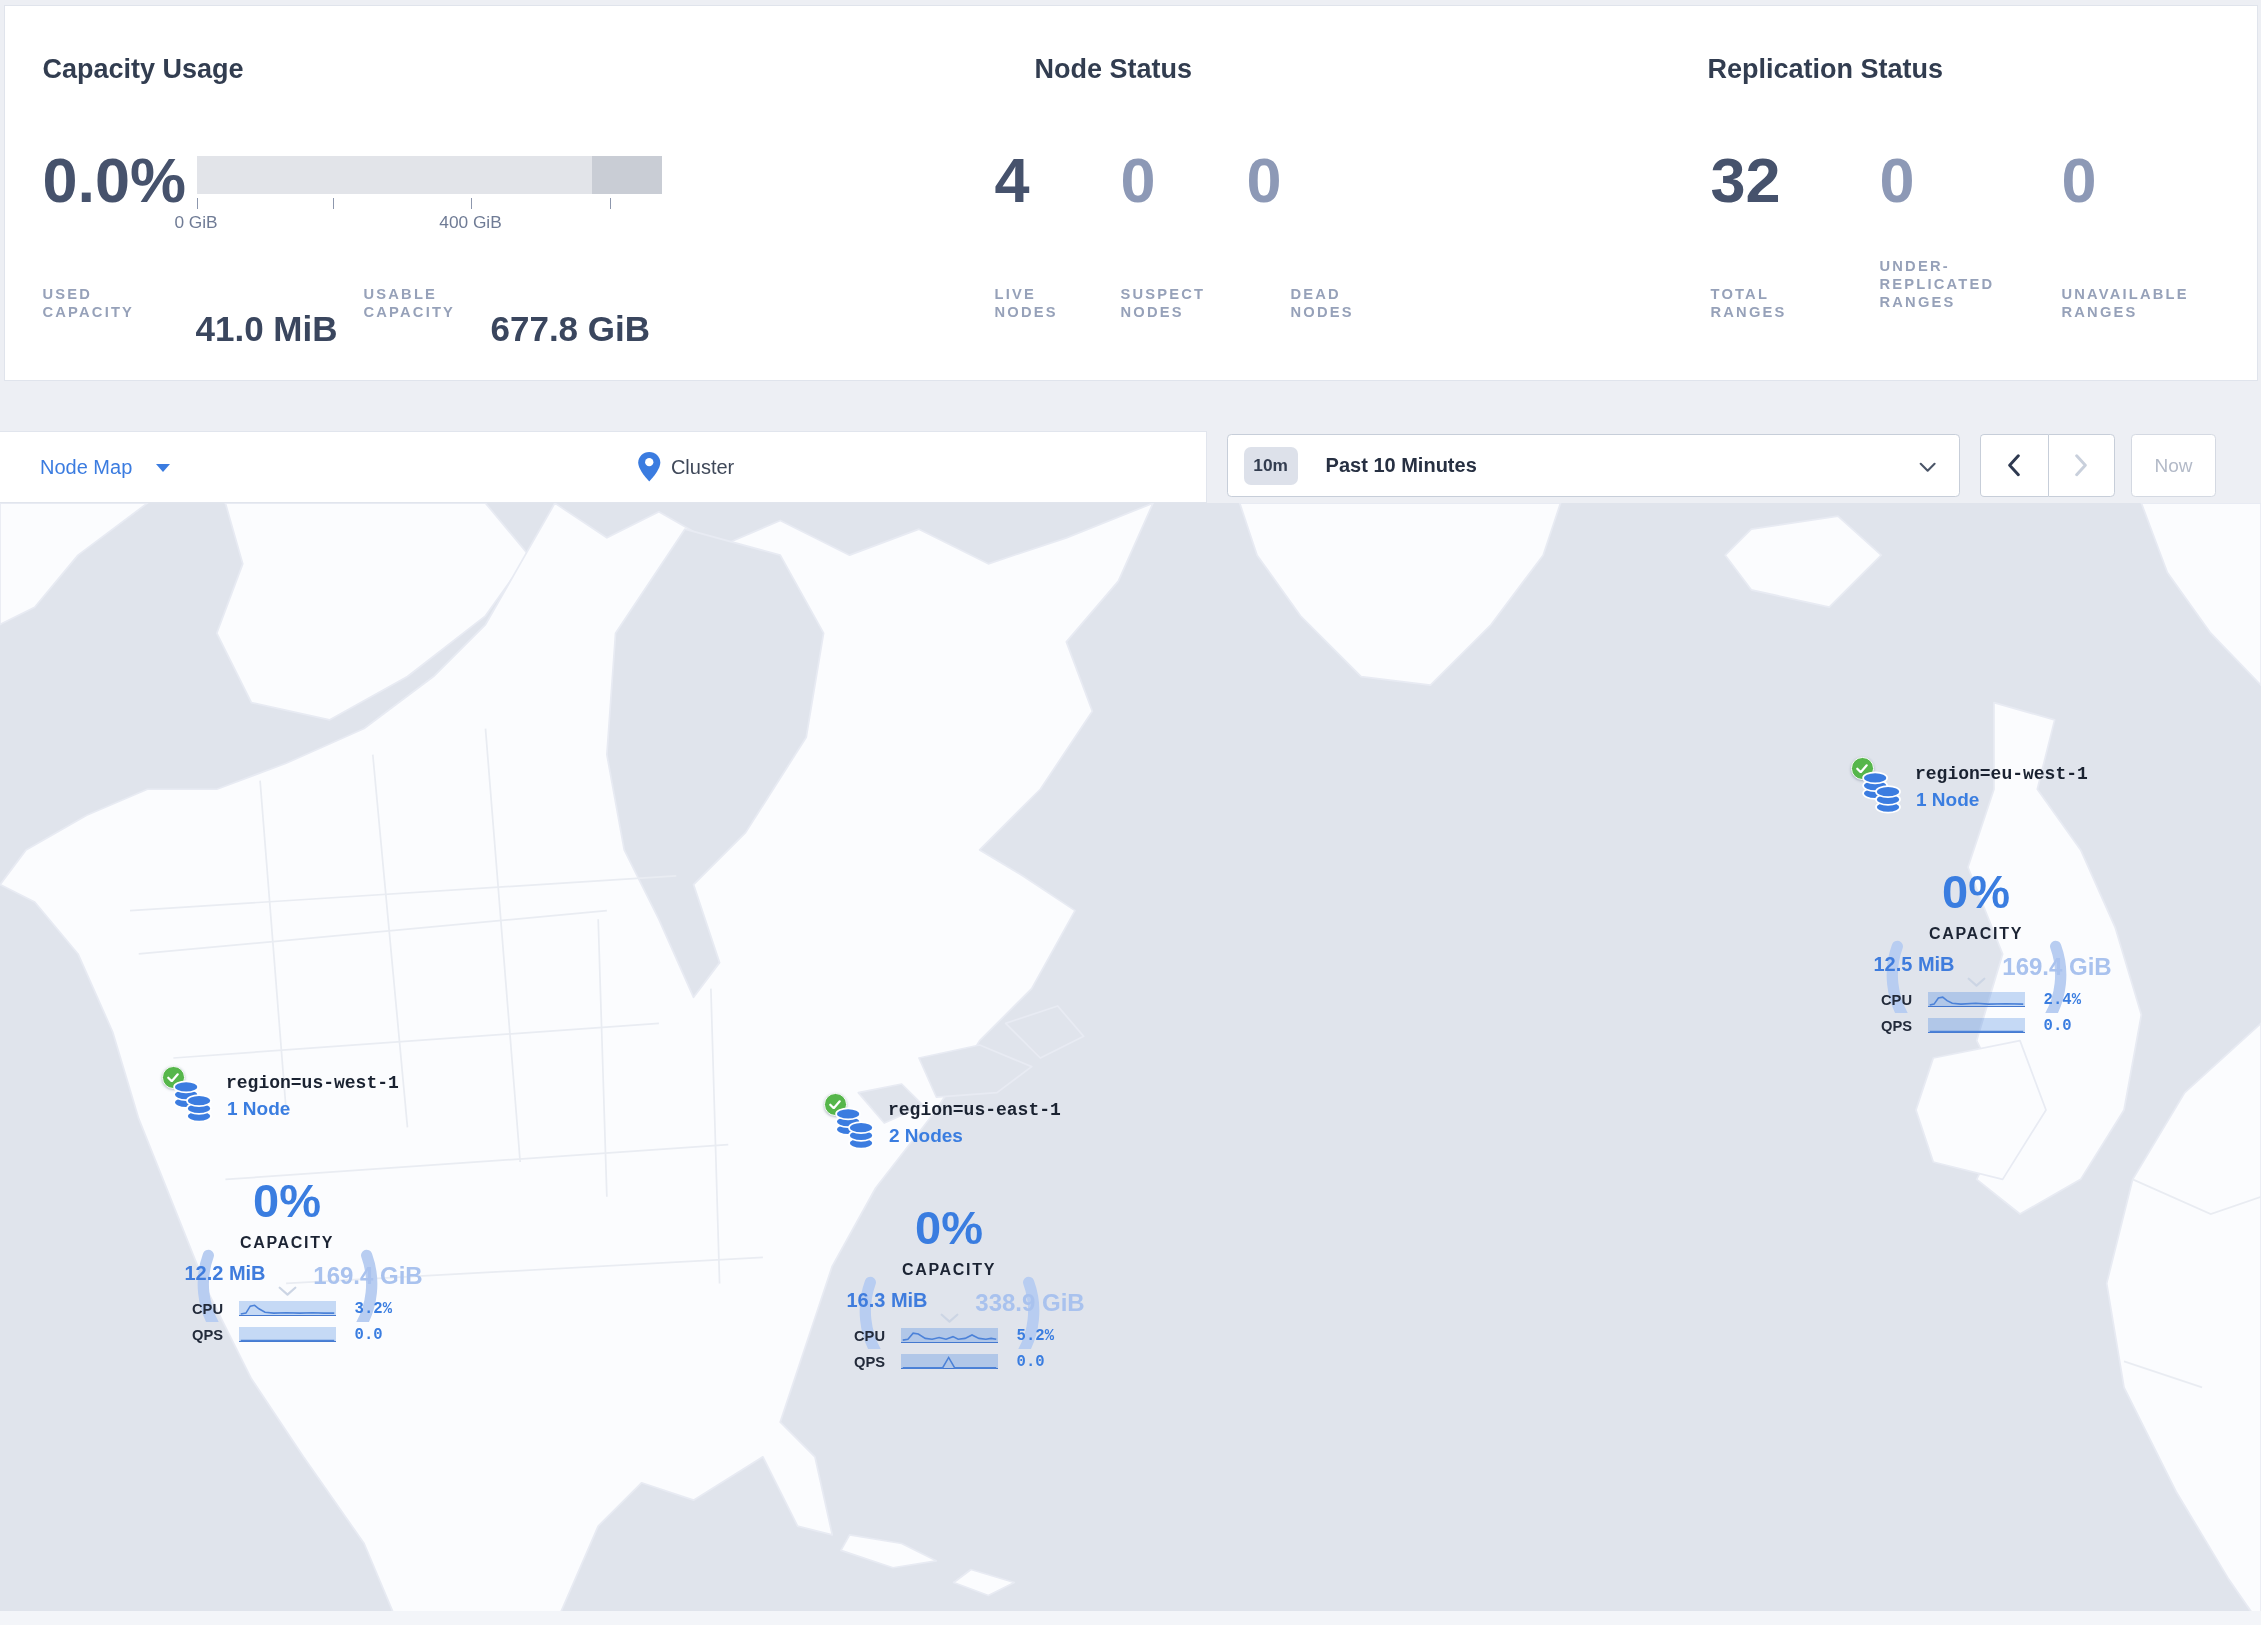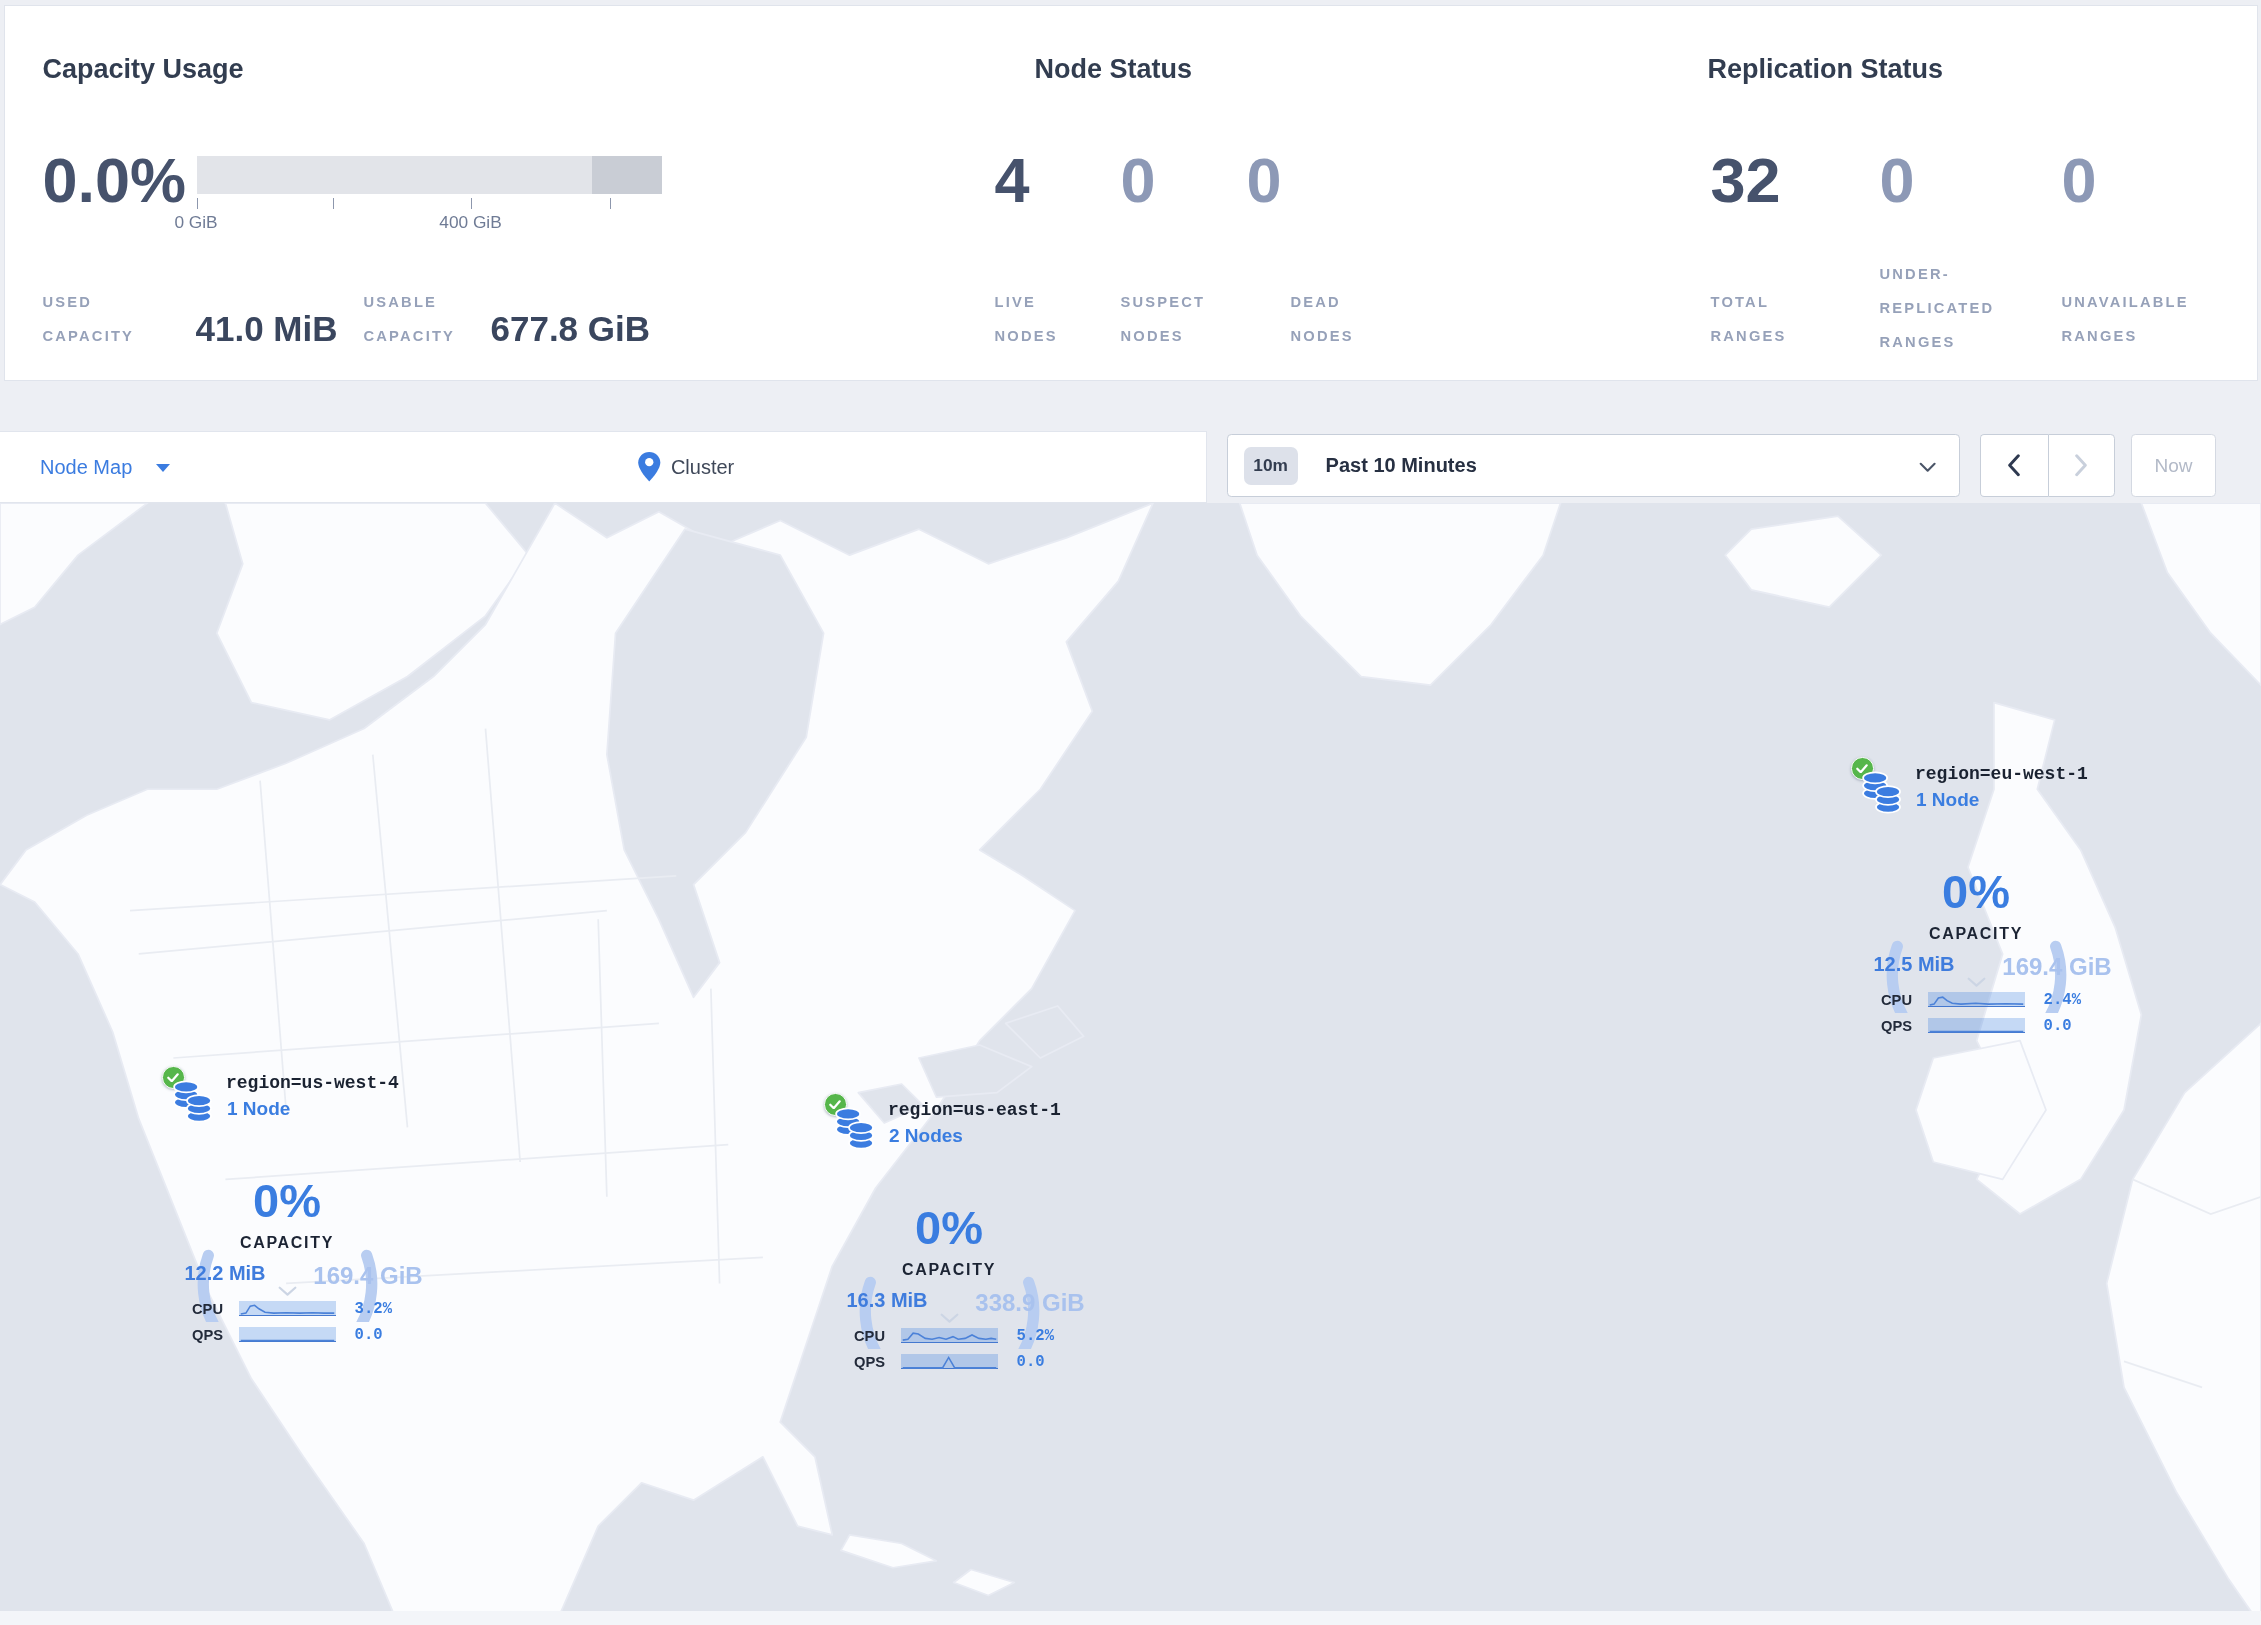--- a/index.html
+++ b/index.html
@@ -14,21 +14,21 @@
   
   .stats-panel {
     position:absolute; left:3.5px; top:5.2px; width:2254px; height:376px;
     background:#ffffff; border:0.9px solid #e0e4ec;
   }
   .sec-title { position:absolute; font-size:27px; font-weight:bold; color:#323d50; white-space:nowrap; }
   .big-num { position:absolute; font-size:63px; font-weight:bold; color:#46526c; line-height:55px; white-space:nowrap; }
   .big-num.muted { color:#8d99b6; }
   .stat-label {
     position:absolute; font-size:14.7px; font-weight:bold; letter-spacing:2.2px;
-    color:#96a1b9; line-height:34px; text-transform:uppercase;
+    color:#96a1b9; line-height:18px; text-transform:uppercase;
   }
   .stat-value { position:absolute; font-size:35px; font-weight:bold; color:#3a465e; white-space:nowrap; }
   .cap-bar { position:absolute; left:192px; top:150px; width:465px; height:38px; background:#e2e4e9; }
   .cap-bar .seg-dark { position:absolute; left:395px; top:0; width:70px; height:38px; background:#c9cdd5; }
   .tick { position:absolute; top:192px; width:1.7px; height:10.4px; background:#8d97ad; }
   .tick-label { position:absolute; top:206px; font-size:17.3px; color:#6f7b95; text-align:center; }
   
   .toolbar-left {
     position:absolute; left:0; top:431px; width:1207px; height:72px;
     background:#ffffff; border:0.9px solid #e1e5ed; border-left:none;
@@ -239,21 +239,21 @@
     <svg class="db-icon" width="42" height="43" viewBox="0 0 48 50">
       <g fill="#3b7ce0" stroke="#ffffff" stroke-width="2">
         <ellipse cx="16" cy="26" rx="14" ry="6.5"></ellipse>
           <ellipse cx="16" cy="17" rx="14" ry="6.5"></ellipse>
           <ellipse cx="16" cy="8" rx="14" ry="6.5"></ellipse>
         <ellipse cx="31" cy="42" rx="14" ry="6.5"></ellipse>
           <ellipse cx="31" cy="33" rx="14" ry="6.5"></ellipse>
           <ellipse cx="31" cy="24" rx="14" ry="6.5"></ellipse>
       </g>
     </svg>
-    <div class="m-title">region=us-west-4</div>
+    <div class="m-title">region=us-west-1</div>
     <div class="m-count">1 Node</div>
     <svg class="m-arc" width="191" height="191" viewBox="0 0 220 220">
       <path d="M 18.8 143.2 A 97 97 0 1 0 201.2 143.2" fill="none" stroke="#b8cdf1" stroke-width="13" stroke-linecap="round"></path>
     </svg>
     <div class="m-pct">0%</div>
     <div class="m-caplabel">CAPACITY</div>
     <div class="m-val-left">12.2 MiB</div>
     <div class="m-val-right">169.4 GiB</div>
     <div class="m-chevron">
       <svg width="19" height="10.4" viewBox="0 0 22 12">

